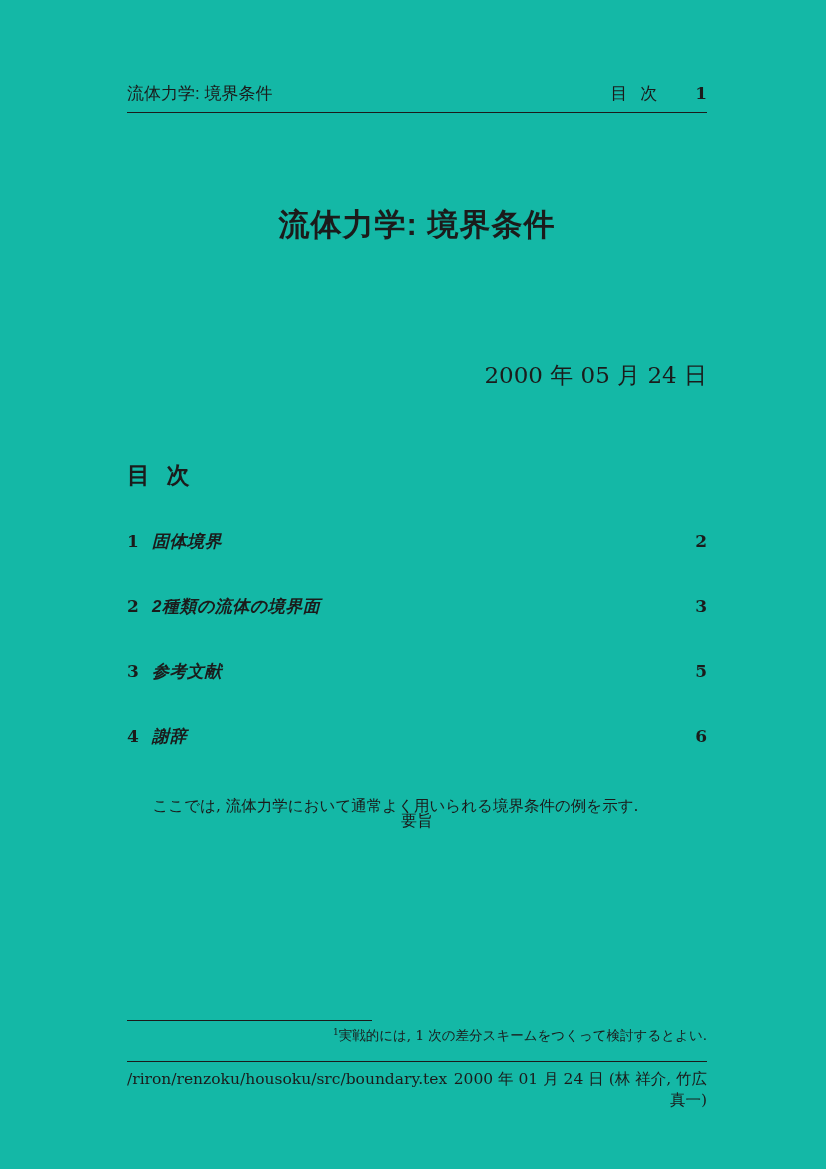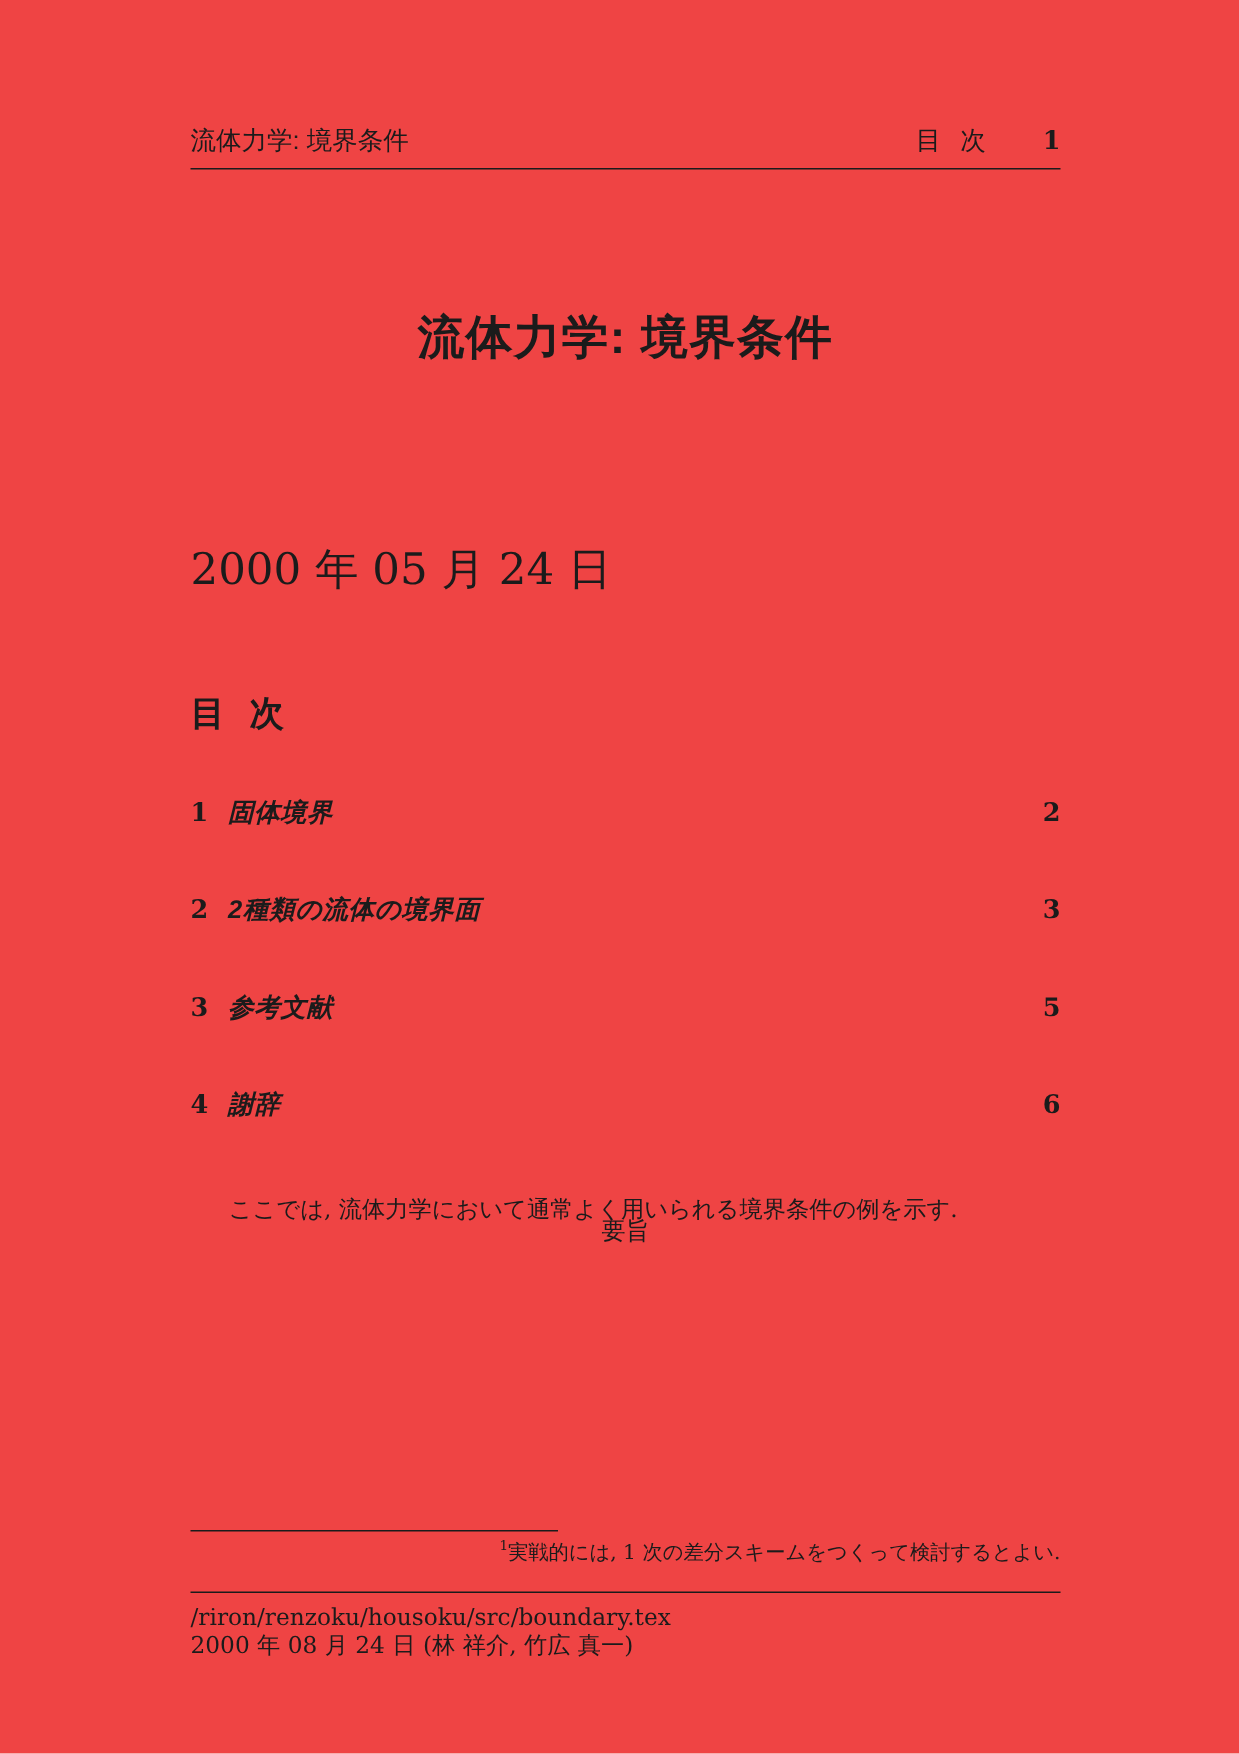--- a/index.html
+++ b/index.html
@@ -1,21 +1,21 @@
 <!DOCTYPE html>
 <html><head>
 <meta charset="utf-8">
 <style>
   * { margin: 0; padding: 0; box-sizing: border-box; }
   html, body { background: #ffffff; }
   .page {
     position: relative;
     width: 826px;
     height: 1169px;
-    background: #ef4444;
+    background: #14b8a6;
     color: #1b1b1b;
     font-family: "DejaVu Serif", serif;
     overflow: hidden;
   }
   .gothic { font-family: "Liberation Sans", sans-serif; }
   .mincho { font-family: "DejaVu Serif", serif; text-align: right; }
 
   
   .run-header {
     position: absolute;
@@ -54,22 +54,22 @@
     top: 296px;
     width: 580px;
     text-align: center;
     font-size: 20px;
   }
   .doc-date {
     position: absolute;
     left: 127px;
     top: 360px;
     width: 580px;
-    text-align: left;
-    font-size: 29px;
+    text-align: right;
+    font-size: 23px;
   }
 
   
   .toc-heading {
     position: absolute;
     left: 127px;
     top: 460px;
     font-size: 23px;
     font-weight: bold;
     letter-spacing: 5px;
@@ -142,21 +142,20 @@
   }
   .doc-footer {
     position: absolute;
     left: 127px;
     top: 1069px;
     width: 580px;
     display: flex;
     justify-content: space-between;
     align-items: baseline;
     font-size: 15.5px;
-    flex-direction: column;
   }
 </style>
 </head>
 <body>
 
 <div class="page">
 
   <div class="run-header">
     <span class="gothic">流体力学: 境界条件</span>
     <span class="right">
@@ -198,16 +197,16 @@
   </div>
 
   <div class="footnote-rule"></div>
   <div class="footnote mincho">
     <sup>1</sup><span>実戦的には, 1 次の差分スキームをつくって検討するとよい.</span>
   </div>
 
   <div class="footer-rule"></div>
   <div class="doc-footer">
     <span class="mincho">/riron/renzoku/housoku/src/boundary.tex</span>
-    <span class="mincho">2000 年 08 月 24 日 (林 祥介, 竹広 真一)</span>
+    <span class="mincho">2000 年 01 月 24 日 (林 祥介, 竹広 真一)</span>
   </div>
 
 </div>
 
 </body></html>

